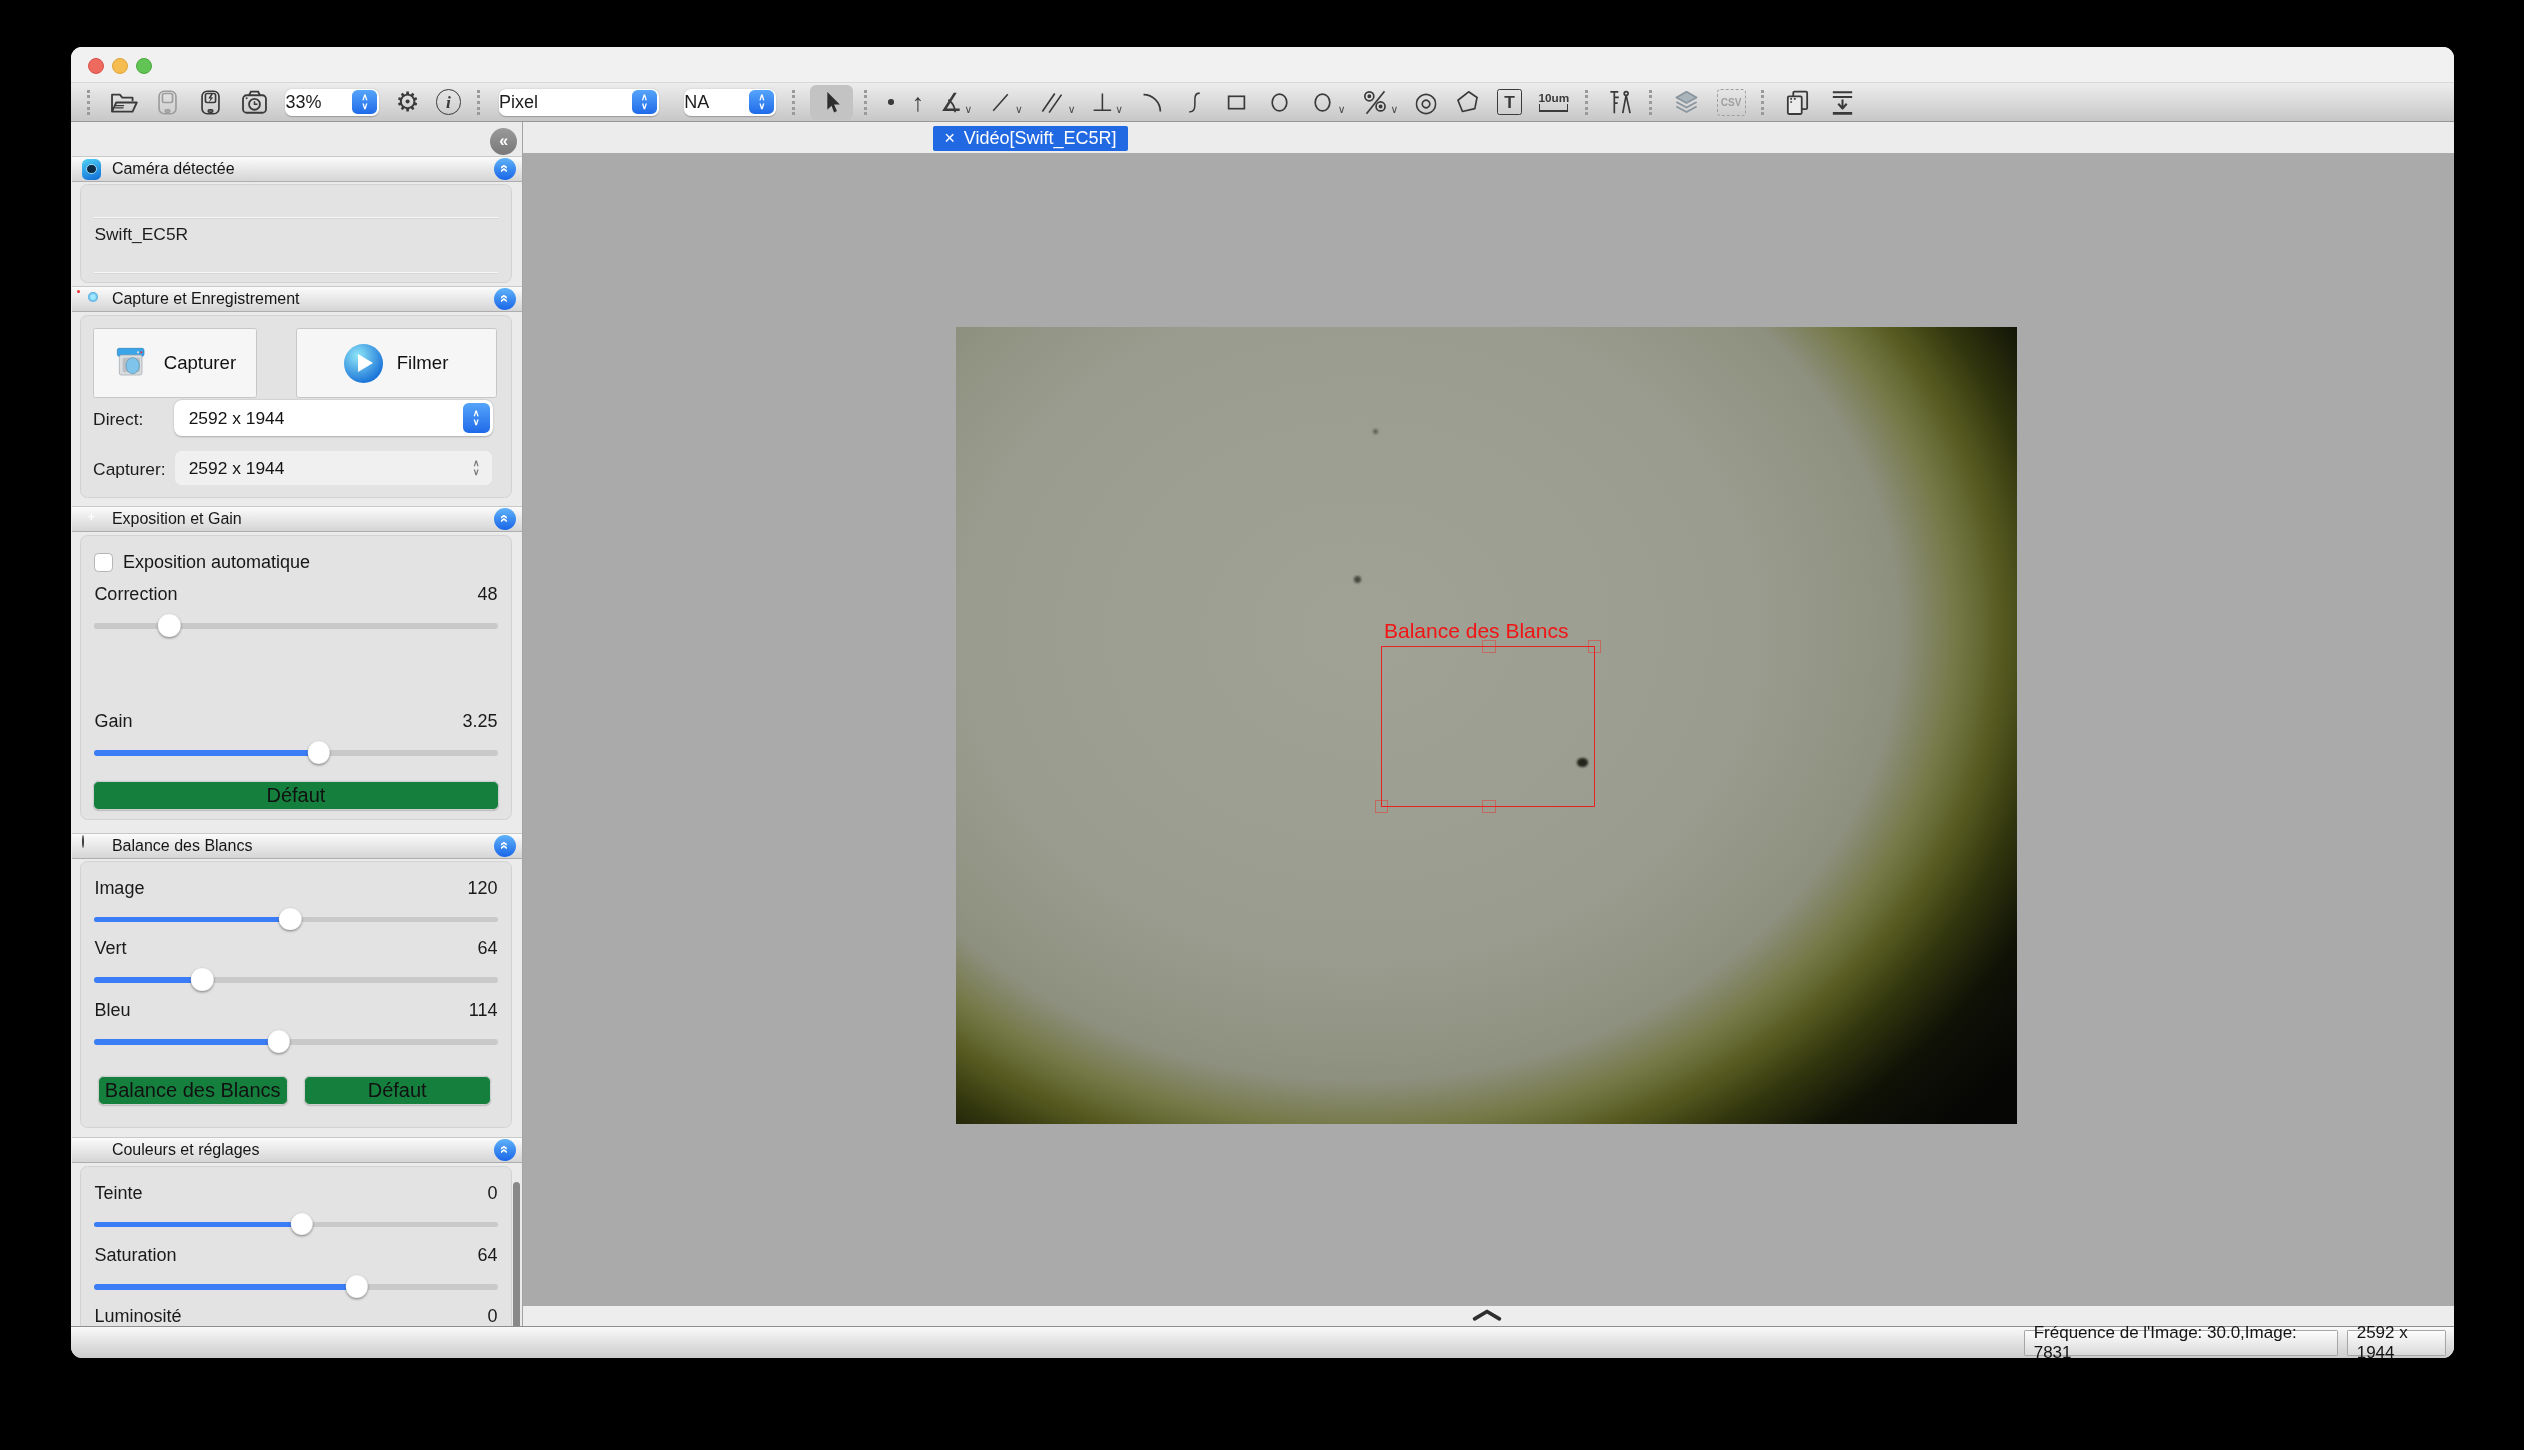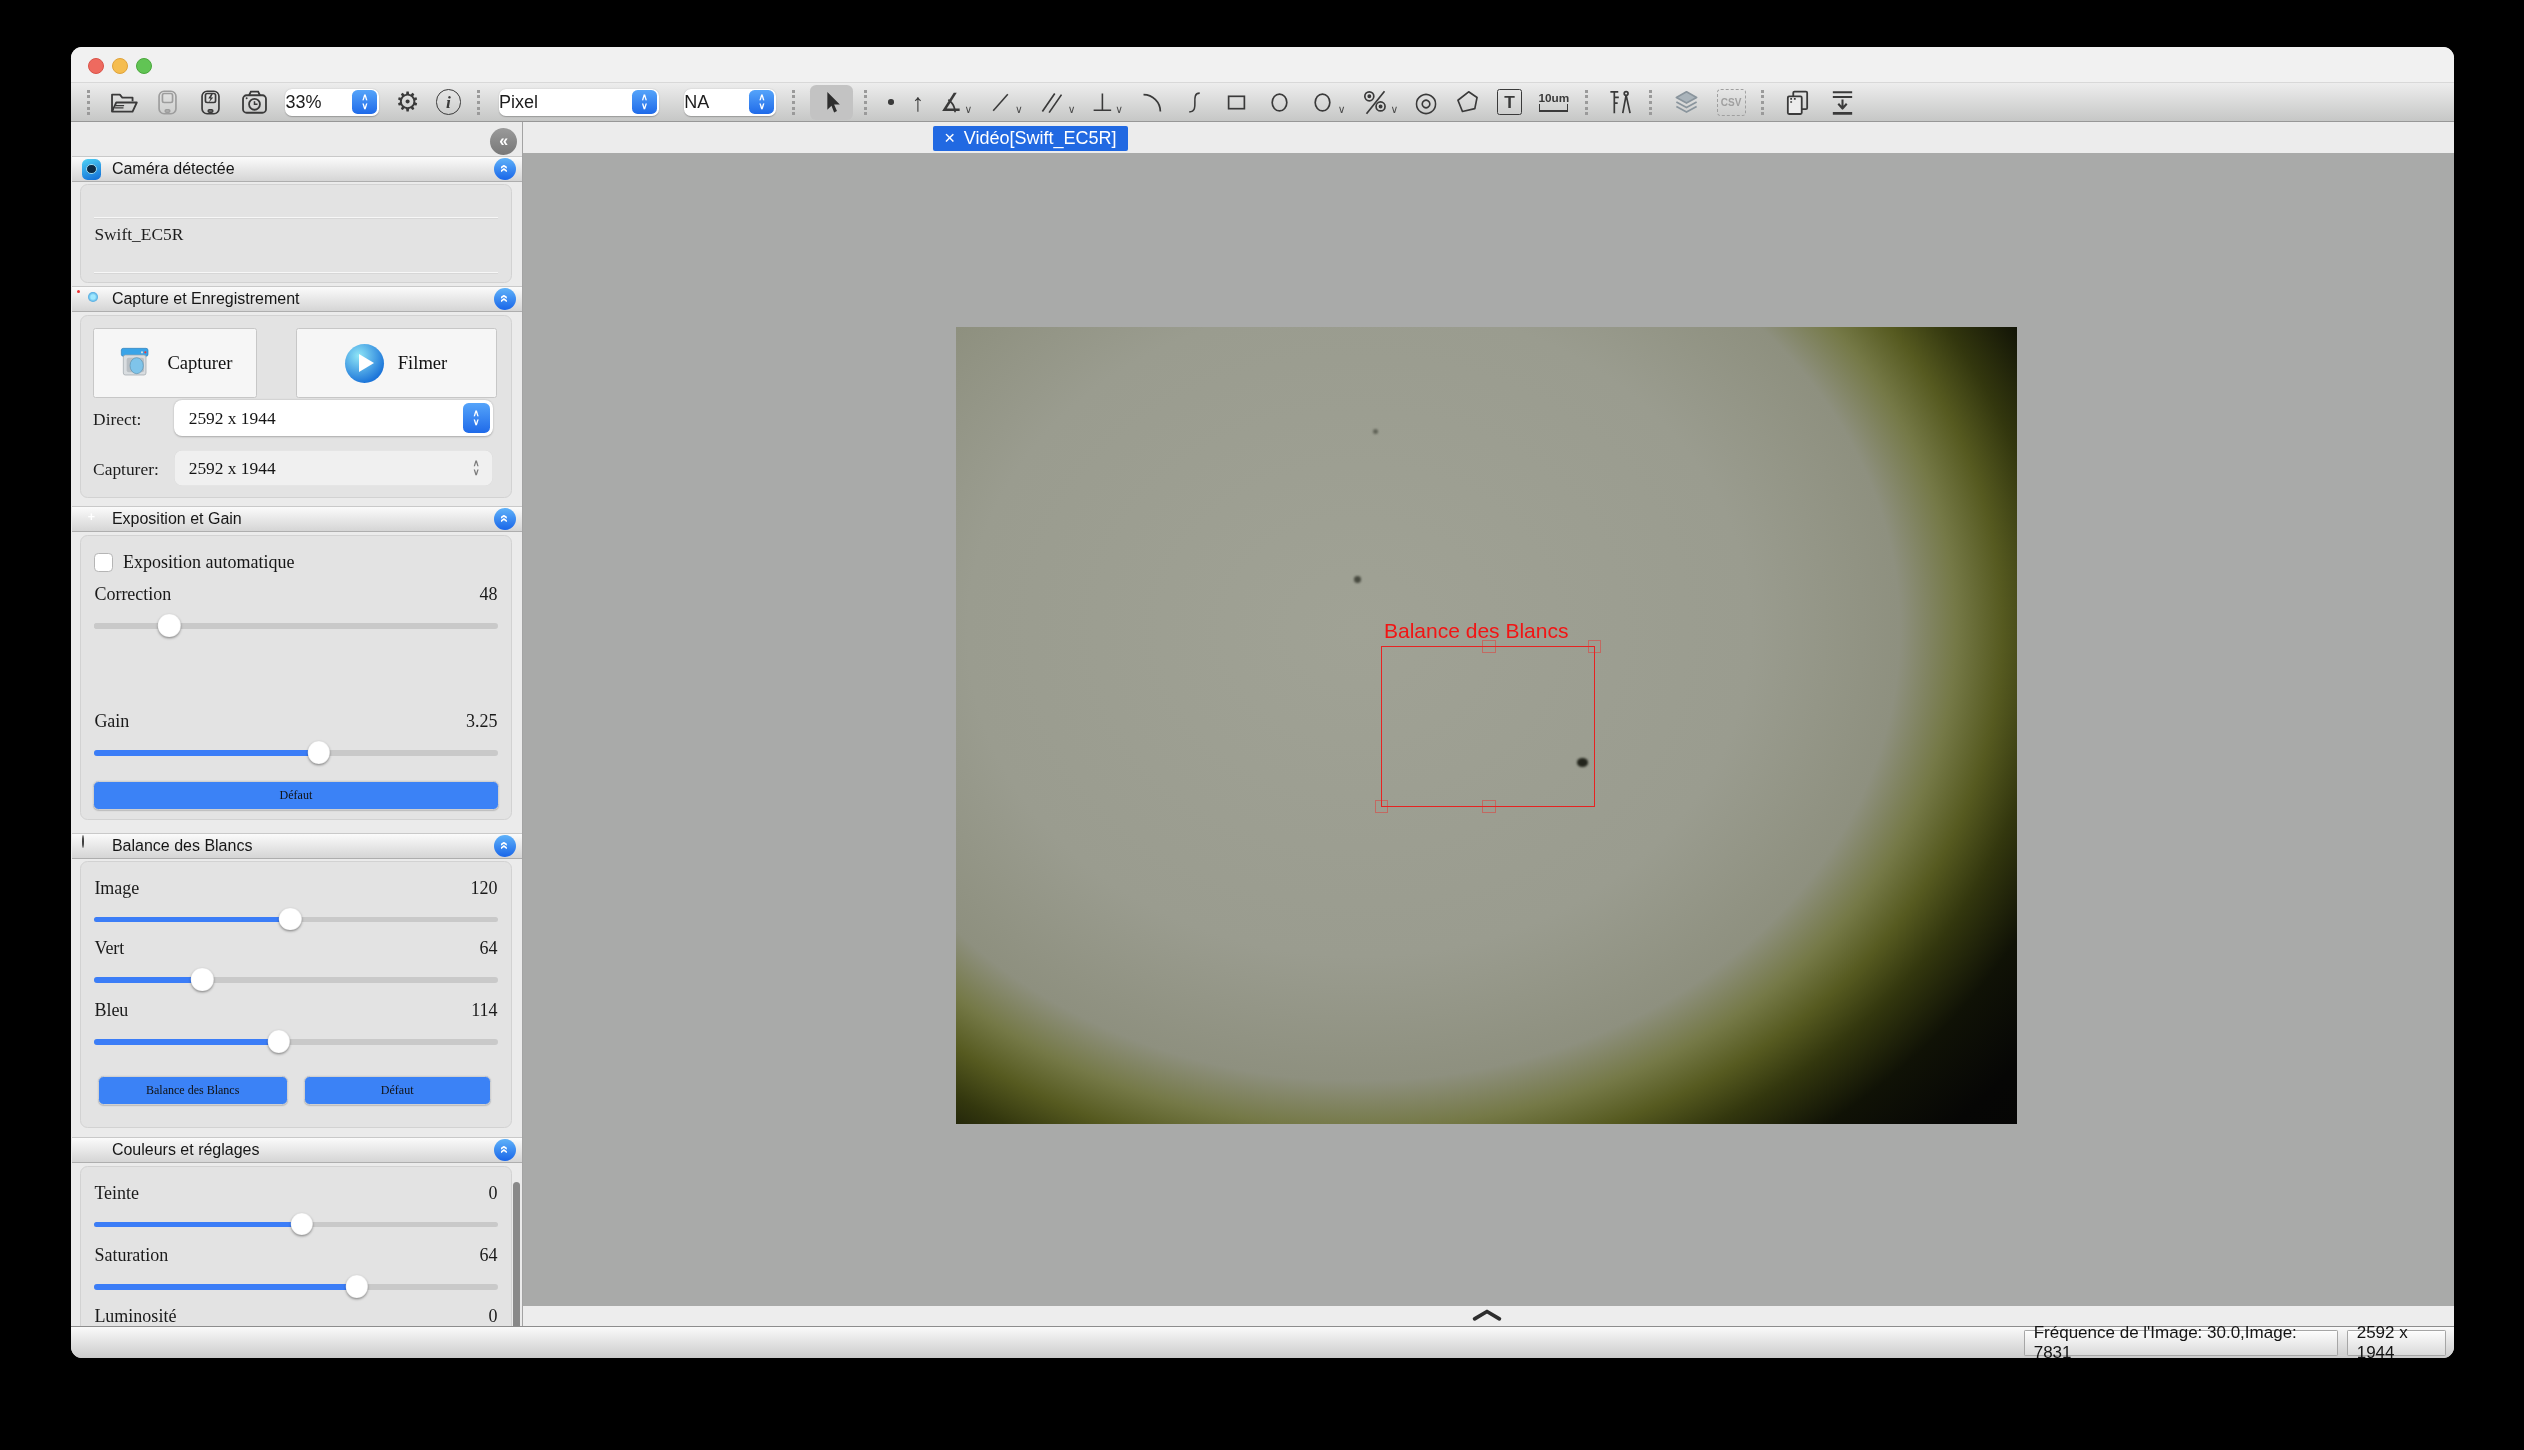--- a/index.html
+++ b/index.html
@@ -33,21 +33,21 @@
   .dotglyph{width:5.6px;height:5.6px;border-radius:50%;background:#3a3a3a;margin:0 10px;}
   
   .main{position:absolute;left:0;top:75px;right:0;bottom:32px;}
   
   .sidebar{position:absolute;left:1.2px;top:0;width:450px;height:100%;background:#ebebeb;border-right:1.2px solid #a3a3a3;overflow:hidden;}
   .collapse-round{position:absolute;left:418px;top:5.6px;width:27px;height:27px;border-radius:50%;background:linear-gradient(#9a9a9a,#787878);color:#fff;font-size:16px;font-weight:bold;display:flex;align-items:center;justify-content:center;}
   .shead{position:absolute;left:0;right:0;height:26px;background:linear-gradient(#fbfbfb,#d5d5d5);border-top:0.6px solid #c9c9c9;border-bottom:0.6px solid #aeaeae;display:flex;align-items:center;padding:0 6.2px 0 10px;box-sizing:border-box;}
   .shead .t{font-size:16px;color:#161616;margin-left:8.7px;flex:1;}
   .bluechev{width:22.4px;height:22.4px;border-radius:50%;background:linear-gradient(#5fb2f9,#1a66e9);color:#fff;display:flex;align-items:center;justify-content:center;}
   .bluechev b{transform:rotate(90deg);font-size:15px;line-height:15px;font-weight:bold;}
-  .sbox{position:absolute;left:7.5px;right:10px;background:#e3e3e3;border:0.6px solid #d2d2d2;border-radius:7.5px;box-sizing:border-box;font-family:Liberation Serif, serif;}
+  .sbox{position:absolute;left:7.5px;right:10px;background:#e3e3e3;border:0.6px solid #d2d2d2;border-radius:7.5px;box-sizing:border-box;}
   .hicon{width:21px;height:21px;flex:0 0 auto;position:relative;}
   .i-webcam{width:18.6px;height:21px;border-radius:5.6px;background:linear-gradient(160deg,#4fd2f5,#0f6ad6);}
   .i-camera{width:22.4px;height:16px;margin-top:3.1px;border-radius:3.1px;background:#1b1b1b;position:relative;}
   .i-camera i{position:absolute;left:6.2px;top:3.1px;width:10px;height:10px;border-radius:50%;background:radial-gradient(#9fe8ff 30%,#1278c8);}
   .i-camera u{position:absolute;right:1.9px;top:1.9px;width:3.1px;height:3.1px;border-radius:50%;background:#e33;}
   .i-expo{width:20px;height:20px;border-radius:50%;background:linear-gradient(#2fa7e4,#bfe9f7);position:relative;}
   .i-expo i{position:absolute;left:5.6px;top:1.9px;color:#fff;font-weight:bold;font-size:12.4px;font-style:normal;}
   .i-wb{width:20px;height:20px;border-radius:50%;background:linear-gradient(100deg,#141414 49%,#f4f4f4 51%);border:1.2px solid #3c3c3c;box-sizing:border-box;}
   .i-colors{width:20px;height:20px;border-radius:50%;background:conic-gradient(#e5342e,#f09c32,#f2ee3a,#4fbb45,#33c6e8,#2d52dd,#c13ad4,#e5342e);}
   .row-line{position:absolute;left:13.7px;right:13.7px;height:0.6px;background:#f7f7f7;box-shadow:0 0.6px 0 #cfcfcf;}
@@ -61,21 +61,21 @@
   .fselect .lbl{flex:1;}
   .fselect .stepper{width:27px;height:30px;margin-right:3.1px;}
   .fselect.plain{background:#f0f0f0;box-shadow:inset 0 0 0 0.6px #dadada;}
   
   .slider{position:absolute;left:13.7px;right:13.7px;height:60px;}
   .slider .line1{display:flex;justify-content:space-between;font-size:18px;color:#1a1a1a;}
   .strack{position:absolute;left:0;right:0;top:39px;height:5.6px;border-radius:3.1px;background:#c9c9c9;}
   .fill{position:absolute;left:0;top:0;height:5.6px;border-radius:3.1px;background:#3b7df7;}
   .fill.gray{background:#c9c9c9;}
   .thumb{position:absolute;top:-8.7px;width:22.4px;height:22.4px;border-radius:50%;background:#fff;box-shadow:0 1.2px 2.5px rgba(0,0,0,.4),inset 0 0 0 0.6px rgba(0,0,0,.06);transform:translateX(-50%);}
-  .wbtn{position:absolute;height:29px;background:#3b82f6;border:0.6px solid #d0d0d0;border-radius:5.6px;box-shadow:0 0.6px 1.2px rgba(0,0,0,.18);display:flex;align-items:center;justify-content:center;font-size:12px;color:#111;box-sizing:border-box;}
+  .wbtn{position:absolute;height:29px;background:#15803d;border:0.6px solid #d0d0d0;border-radius:5.6px;box-shadow:0 0.6px 1.2px rgba(0,0,0,.18);display:flex;align-items:center;justify-content:center;font-size:20px;color:#111;box-sizing:border-box;}
   .checkrow{position:absolute;left:13.7px;top:16px;display:flex;align-items:center;gap:10px;font-size:18px;color:#161616;}
   .checkbox{width:18.6px;height:18.6px;background:#fff;border:1.2px solid #b5b5b5;border-radius:4.3px;box-sizing:border-box;}
   .scrollthumb{position:absolute;right:1.9px;top:1060px;width:7.5px;height:157px;border-radius:3.7px;background:#5f5f5f;opacity:.7;}
   
   .workspace{position:absolute;left:452px;right:0;top:0;bottom:0;background:#ececec;}
   .vtab{position:absolute;left:410px;top:3.7px;height:25px;background:#2169e2;border-radius:1.9px;display:flex;align-items:center;gap:8.7px;padding:0 11.2px;color:#fff;font-size:18px;}
   .vtab .x{font-size:18.6px;line-height:18.6px;}
   .canvas{position:absolute;left:0;right:0;top:31px;bottom:20.5px;background:#a9aaa9;}
   .camimg{position:absolute;left:433px;top:174px;width:1061px;height:797px;background:radial-gradient(ellipse 932px 777px at 38% 38%,#a0a295 0%,#9a9c8f 42%,#8e907f 58%,#757947 64%,#565a20 69%,#33370e 74%,#101206 81%,#060605 90%,#050505 100%),#050505;overflow:hidden;}
   .speck{position:absolute;border-radius:50%;background:#23251c;filter:blur(0.9px);}

